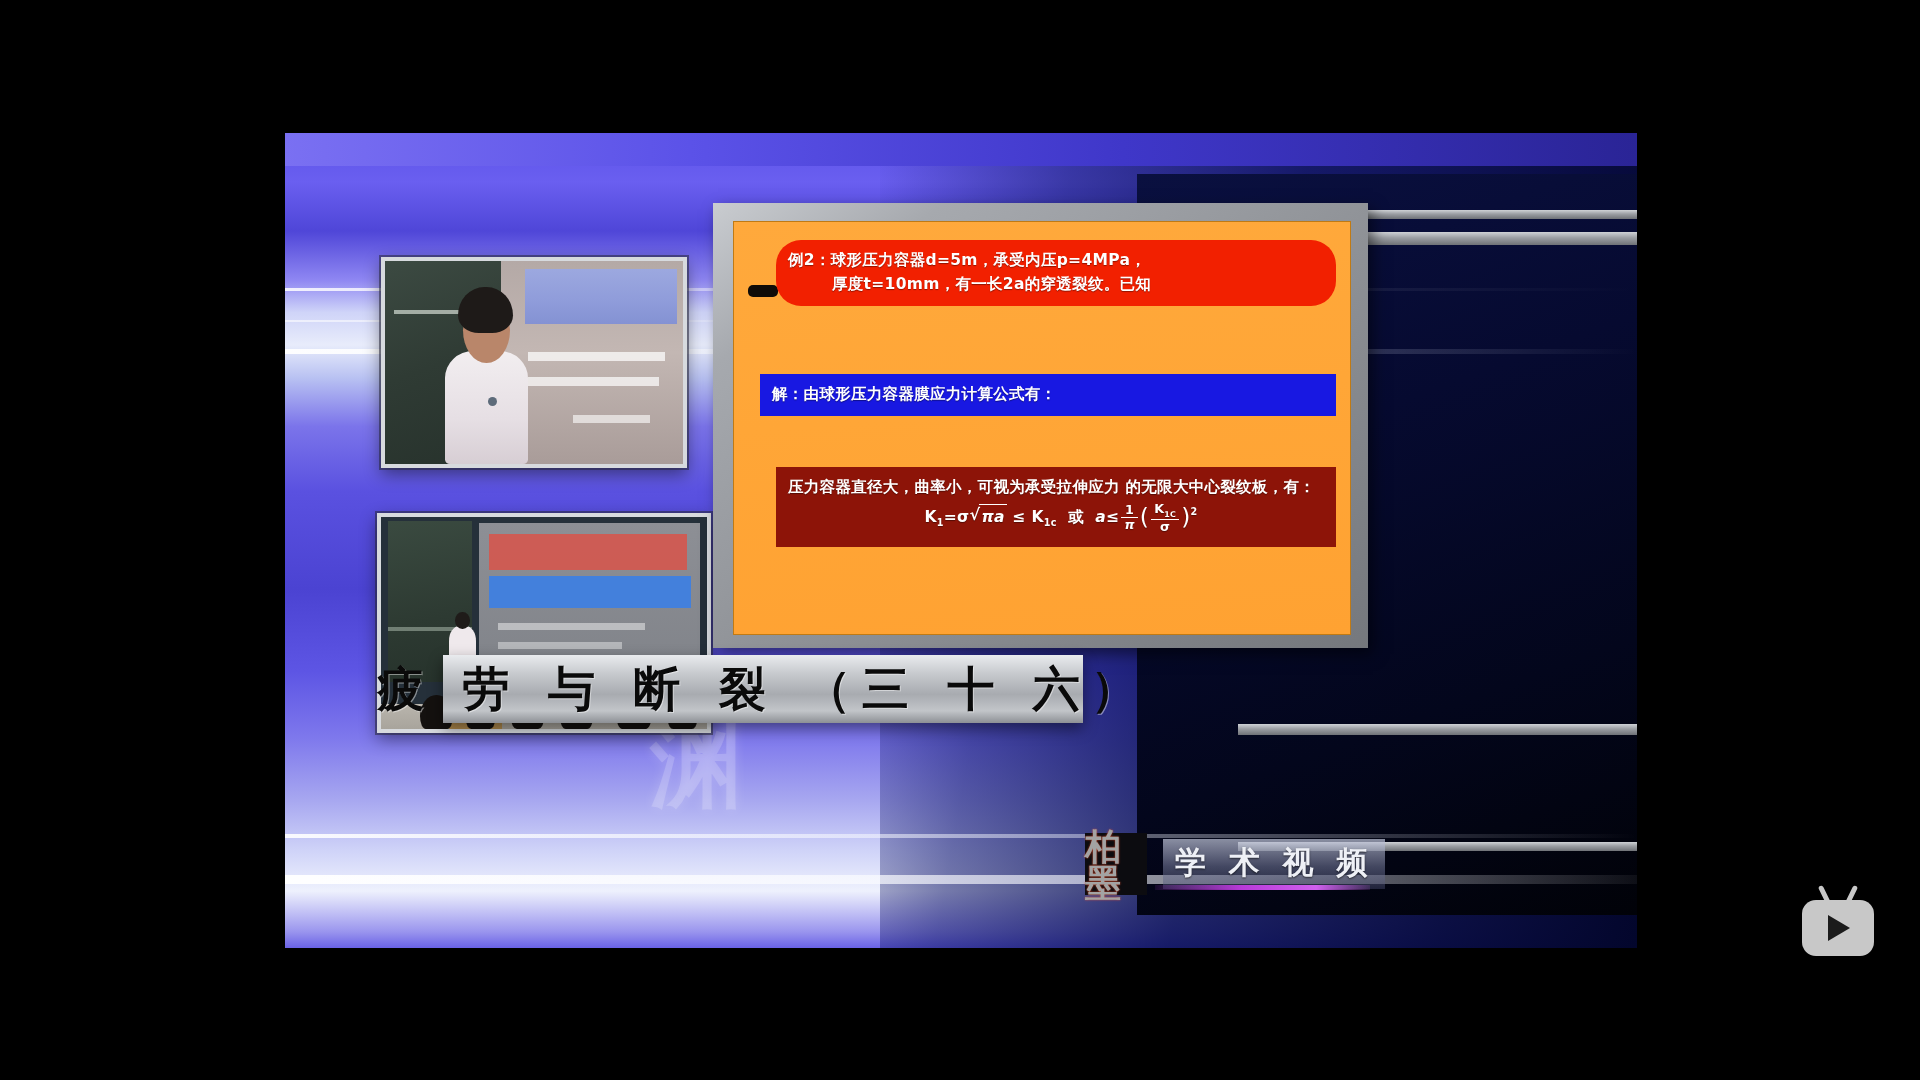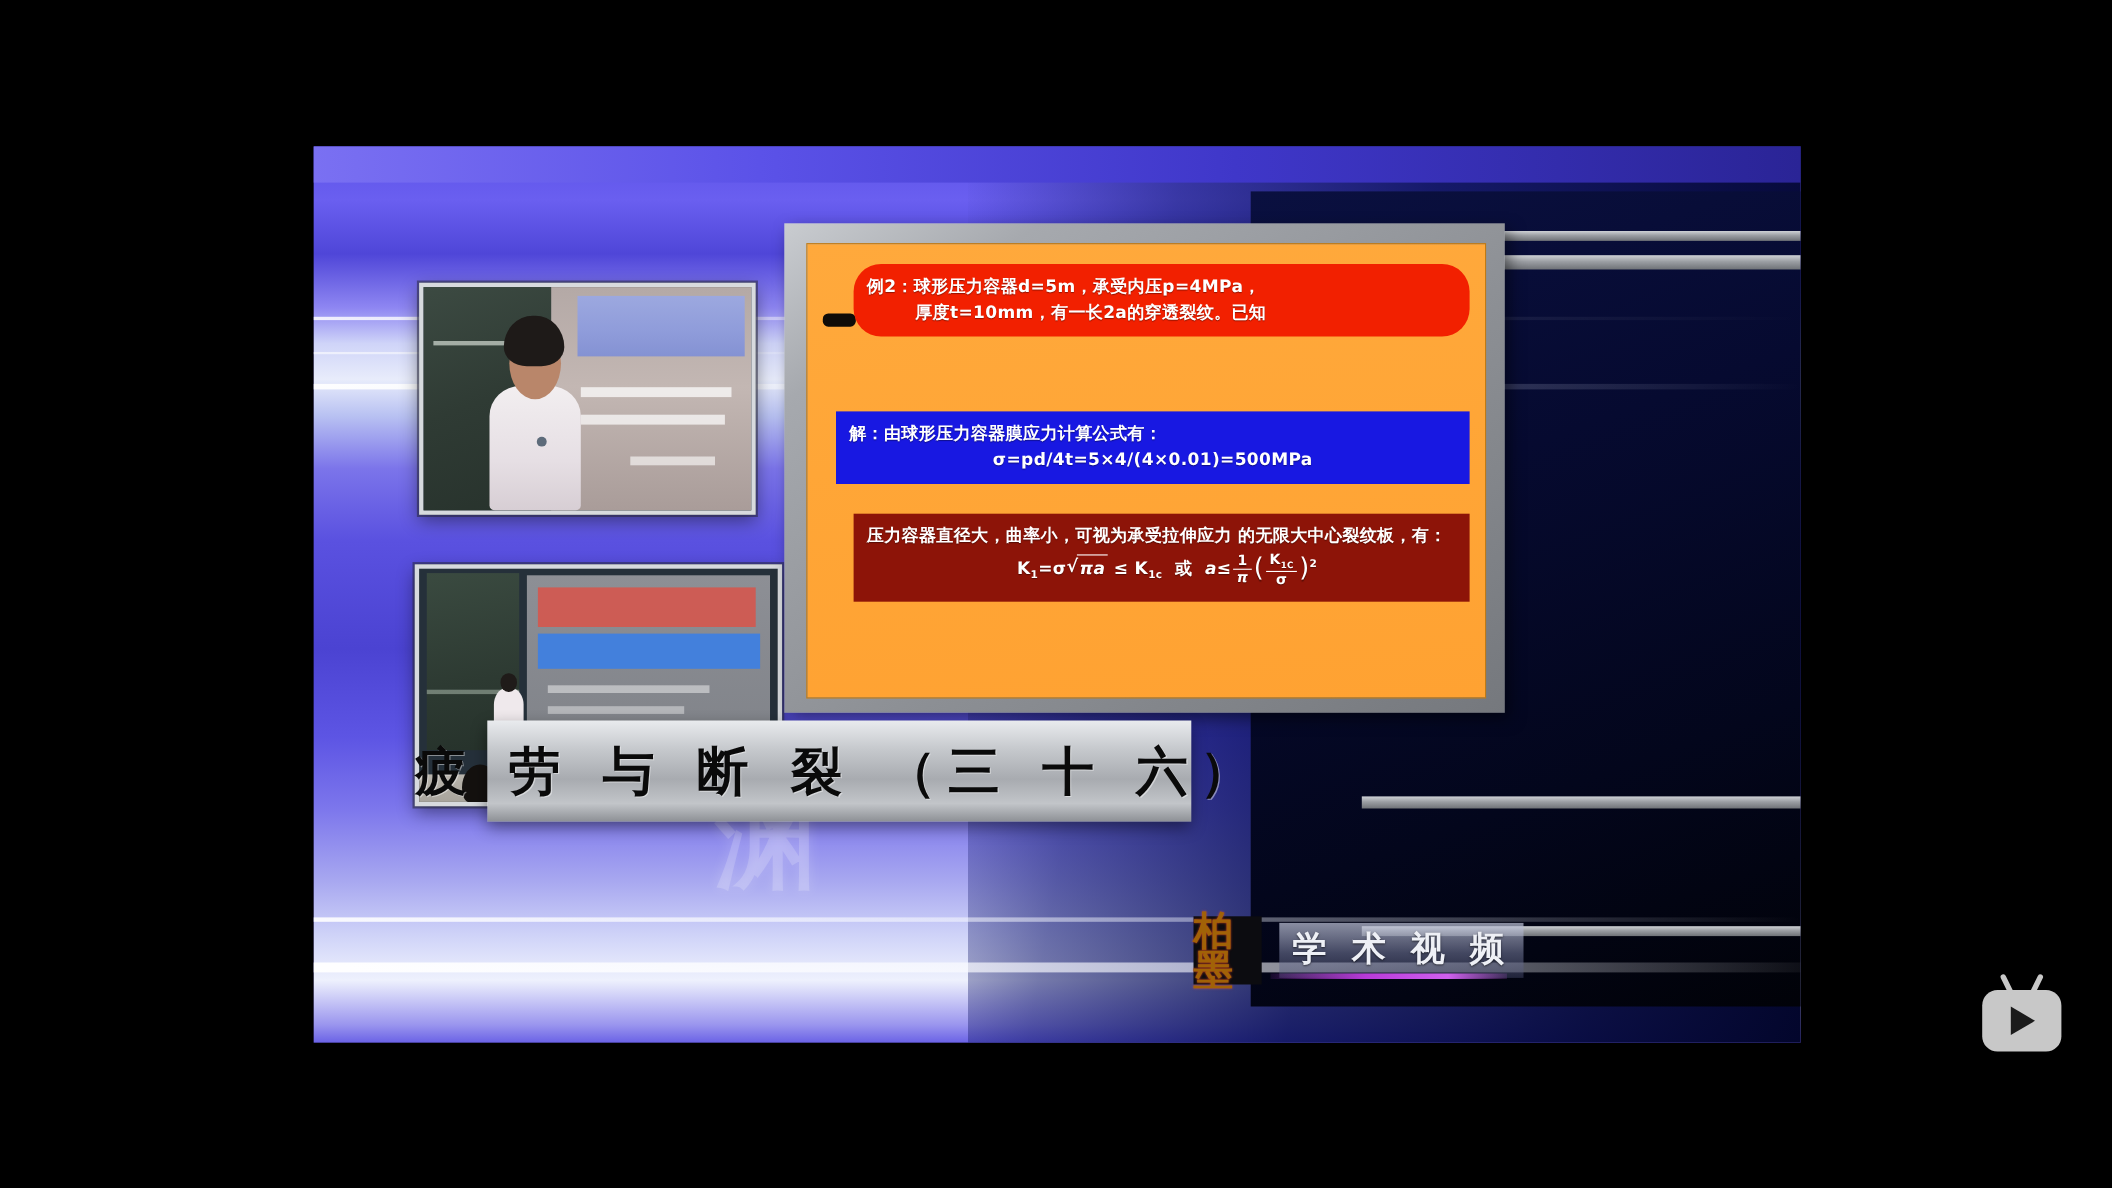--- a/index.html
+++ b/index.html
@@ -237,21 +237,21 @@
   .frac { display:inline-flex; flex-direction:column; vertical-align:middle;
           text-align:center; line-height:1.05; margin:0 2px; font-size:.82em; }
   .frac .num { border-bottom:1.5px solid currentColor; padding:0 3px; }
   .frac .den { padding:0 3px; }
   .paren { font-size:1.5em; vertical-align:middle; font-weight:400; }
 
   
   #title-plate {
     position: absolute;
     left: 158px; top: 522px;
-    width: 640px; height: 92px;
+    width: 640px; height: 68px;
     background: linear-gradient(180deg,#e9ebee 0%,#c6c9cd 28%,#a8abb0 58%,#c2c5c9 82%,#8d9095 100%);
     box-shadow: 0 6px 14px rgba(0,0,0,.45);
     display: flex; align-items: center; justify-content: center;
   }
   #title-text {
     color: #0a0a0a;
     font-size: 47px;
     font-weight: 700;
     letter-spacing: 11px;
     font-family: "DejaVu Sans", "Liberation Sans", sans-serif;
@@ -265,21 +265,21 @@
     left: 800px; top: 700px;
     display: flex; align-items: center;
   }
   #seal {
     width: 62px; height: 62px;
     background: #0c0c10;
     display: flex; align-items: center; justify-content: center;
     position: relative;
   }
   #seal span {
-    color: #a16207; font-size: 36px; font-weight: 700;
+    color: #a3a3a3; font-size: 36px; font-weight: 700;
     font-family: "DejaVu Serif", "Liberation Serif", serif;
     line-height: 1; letter-spacing: -2px;
     text-shadow: 0 0 2px rgba(255,80,40,.85);
   }
   #wm-text {
     margin-left: 16px;
     padding: 3px 12px 5px 12px;
     background: linear-gradient(180deg, rgba(190,195,215,.72) 0%, rgba(120,126,160,.55) 55%, rgba(70,74,110,.45) 100%);
     color: #eef0f6;
     font-size: 31px; font-weight: 700; letter-spacing: 6px;
@@ -391,21 +391,20 @@
 
         <div class="bullet-dash"></div>
 
         <div class="slidebox" id="box-problem">
           <span>例2：球形压力容器d=5m，承受内压p=4MPa，</span>
           <span class="ind">厚度t=10mm，有一长2a的穿透裂纹。已知</span>
         </div>
 
         <div class="slidebox" id="box-solution">
           <span>解：由球形压力容器膜应力计算公式有：</span>
-          <span class="ctr">σ=pd/4t=5×4/(4×0.01)=500MPa</span>
         </div>
 
         <div class="slidebox" id="box-conclusion">
           <span>压力容器直径大，曲率小，可视为承受拉伸应力</span>
           <span>的无限大中心裂纹板，有：</span>
           <span class="ctr2"><span>K</span><sub>1</sub><span>=σ</span><span class="sqrt"><span class="ital">πa</span></span>&nbsp;<span>≤ K</span><sub>1c</sub>
             &nbsp;<span>或</span>&nbsp;&nbsp;<span class="ital">a</span><span>≤</span><span class="frac">
                 <span class="num">1</span>
                 <span class="den ital">π</span>
               </span><span class="paren">(</span><span class="frac">

